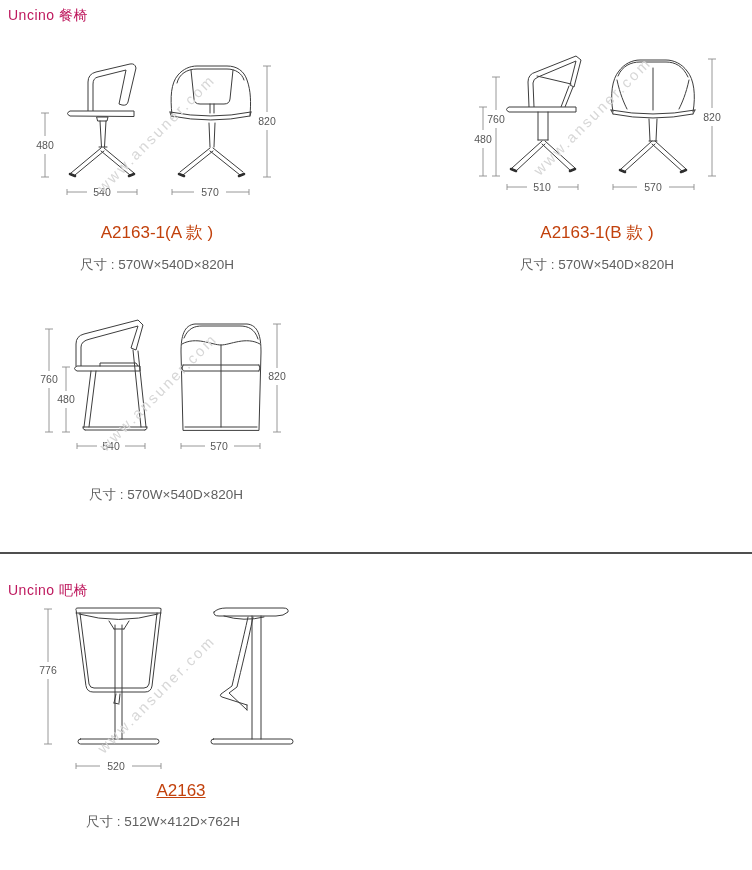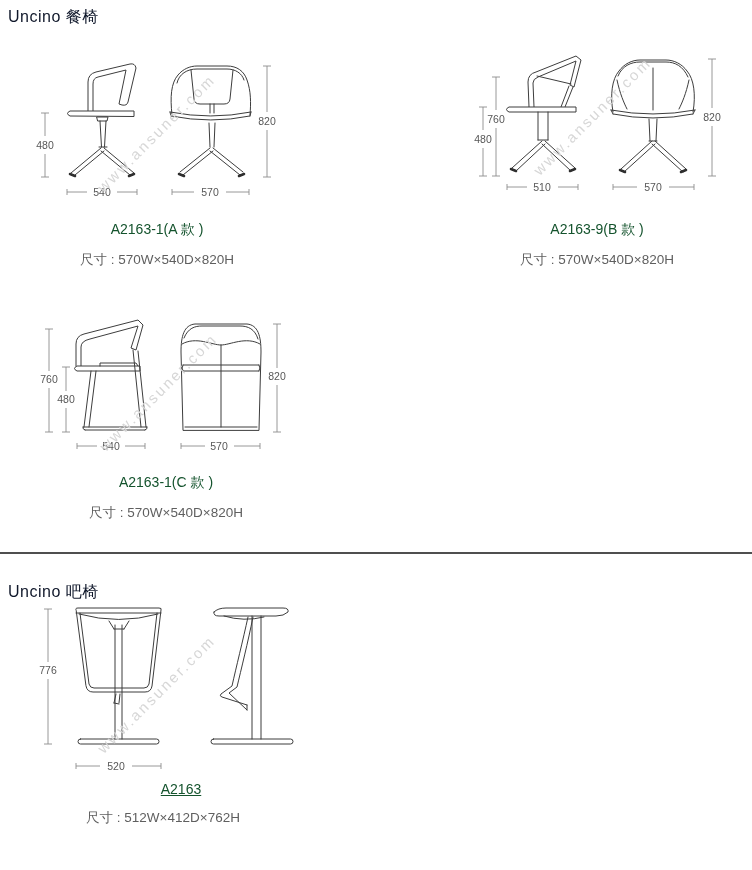--- a/index.html
+++ b/index.html
@@ -3,24 +3,24 @@
 <meta charset="utf-8">
 <style>
   html,body{margin:0;padding:0;}
   body{
     width:752px;height:870px;position:relative;background:#ffffff;
     font-family:"Liberation Sans","DejaVu Sans",sans-serif;
     overflow:hidden;
   }
   .abs{position:absolute;}
   .section-header{
-    font-size:16px;color:#0f172a;letter-spacing:0.5px;
+    font-size:14px;color:#be185d;letter-spacing:0.5px;
   }
   .caption{width:240px;text-align:center;}
-  .caption .model{font-size:14px;color:#14532d;margin:0 0 9px 0;}
+  .caption .model{font-size:17px;color:#c2410c;margin:0 0 9px 0;}
   .caption .size{font-size:13.5px;color:#5f5f5f;margin:12px;}
   .divider{left:0;top:552px;width:752px;height:2px;background:#4f4f4f;}
   svg{display:block;overflow:visible;}
   .draw{stroke:#3d3d3d;stroke-width:1;fill:none;stroke-linecap:round;stroke-linejoin:round;}
   .draw-fill{stroke:#3d3d3d;stroke-width:1;fill:#ffffff;stroke-linejoin:round;}
   .foot{stroke:#2e2e2e;stroke-width:2.6;fill:none;stroke-linecap:round;}
   .dim{stroke:#8c8c8c;stroke-width:0.9;fill:none;}
   .dim-text{font-size:10.5px;fill:#575757;text-anchor:middle;font-family:"Liberation Sans","DejaVu Sans",sans-serif;}
   .wm{font-size:15px;fill:#d7d7d7;letter-spacing:2.5px;text-anchor:middle;font-family:"Liberation Sans","DejaVu Sans",sans-serif;}
   .offset-r{transform:translateX(11px);text-decoration:underline;}
@@ -103,21 +103,21 @@
     <text class="dim-text" x="542" y="191">510</text>
     <path class="dim" d="M 712,59 L 712,108 M 712,126 L 712,176 M 708,59 L 716,59 M 708,176 L 716,176"></path>
     <text class="dim-text" x="712" y="121">820</text>
     <path class="dim" d="M 613,187 L 637,187 M 669,187 L 694,187 M 613,184 L 613,190 M 694,184 L 694,190"></path>
     <text class="dim-text" x="653" y="191">570</text>
   </g>
   <text class="wm" x="596" y="120" transform="rotate(-45 596 120)">www.ansuner.com</text>
 </svg>
 
 <div class="abs caption" style="left:477px;top:221px;">
-  <p class="model">A2163-9(B 款 )</p>
+  <p class="model">A2163-1(B 款 )</p>
   <p class="size">尺寸 : 570W×540D×820H</p>
 </div>
 
 <svg class="abs" style="left:38px;top:312px;" width="250" height="146" viewBox="38 312 250 146">
 
   <g>
     <path class="draw" d="M 76,366 L 76,344 Q 76,336 84,334 L 138,320 L 143,325 L 136,350 L 131,348 L 138,326 L 90,339 Q 81,341 81,347 L 81,366"></path>
     <path class="draw-fill" d="M 77,366 Q 72,368.5 77,371 L 140,371 L 140,366 Z"></path>
     <path class="draw" d="M 100,366 L 100,363 L 136,363 L 138,366"></path>
     <path class="draw" d="M 91,371 L 84,427 M 96,371 L 89,427 M 133,350 L 141,427 M 138,351 L 146,427"></path>
@@ -142,21 +142,20 @@
     <text class="dim-text" x="111" y="450">540</text>
     <path class="dim" d="M 277,324 L 277,368 M 277,385 L 277,432 M 273,324 L 281,324 M 273,432 L 281,432"></path>
     <text class="dim-text" x="277" y="380">820</text>
     <path class="dim" d="M 181,446 L 205,446 M 234,446 L 260,446 M 181,443 L 181,449 M 260,443 L 260,449"></path>
     <text class="dim-text" x="219" y="450">570</text>
   </g>
   <text class="wm" x="162" y="396" transform="rotate(-45 162 396)">www.ansuner.com</text>
 </svg>
 
 <div class="abs caption" style="left:46px;top:474px;">
-  <p class="model">A2163-1(C 款 )</p>
   <p class="size">尺寸 : 570W×540D×820H</p>
 </div>
 
 <div class="abs divider"></div>
 
 <div class="abs section-header" style="left:8px;top:582px;">Uncino 吧椅</div>
 
 <svg class="abs" style="left:35px;top:598px;" width="270" height="176" viewBox="35 598 270 176">
 
   <g>

